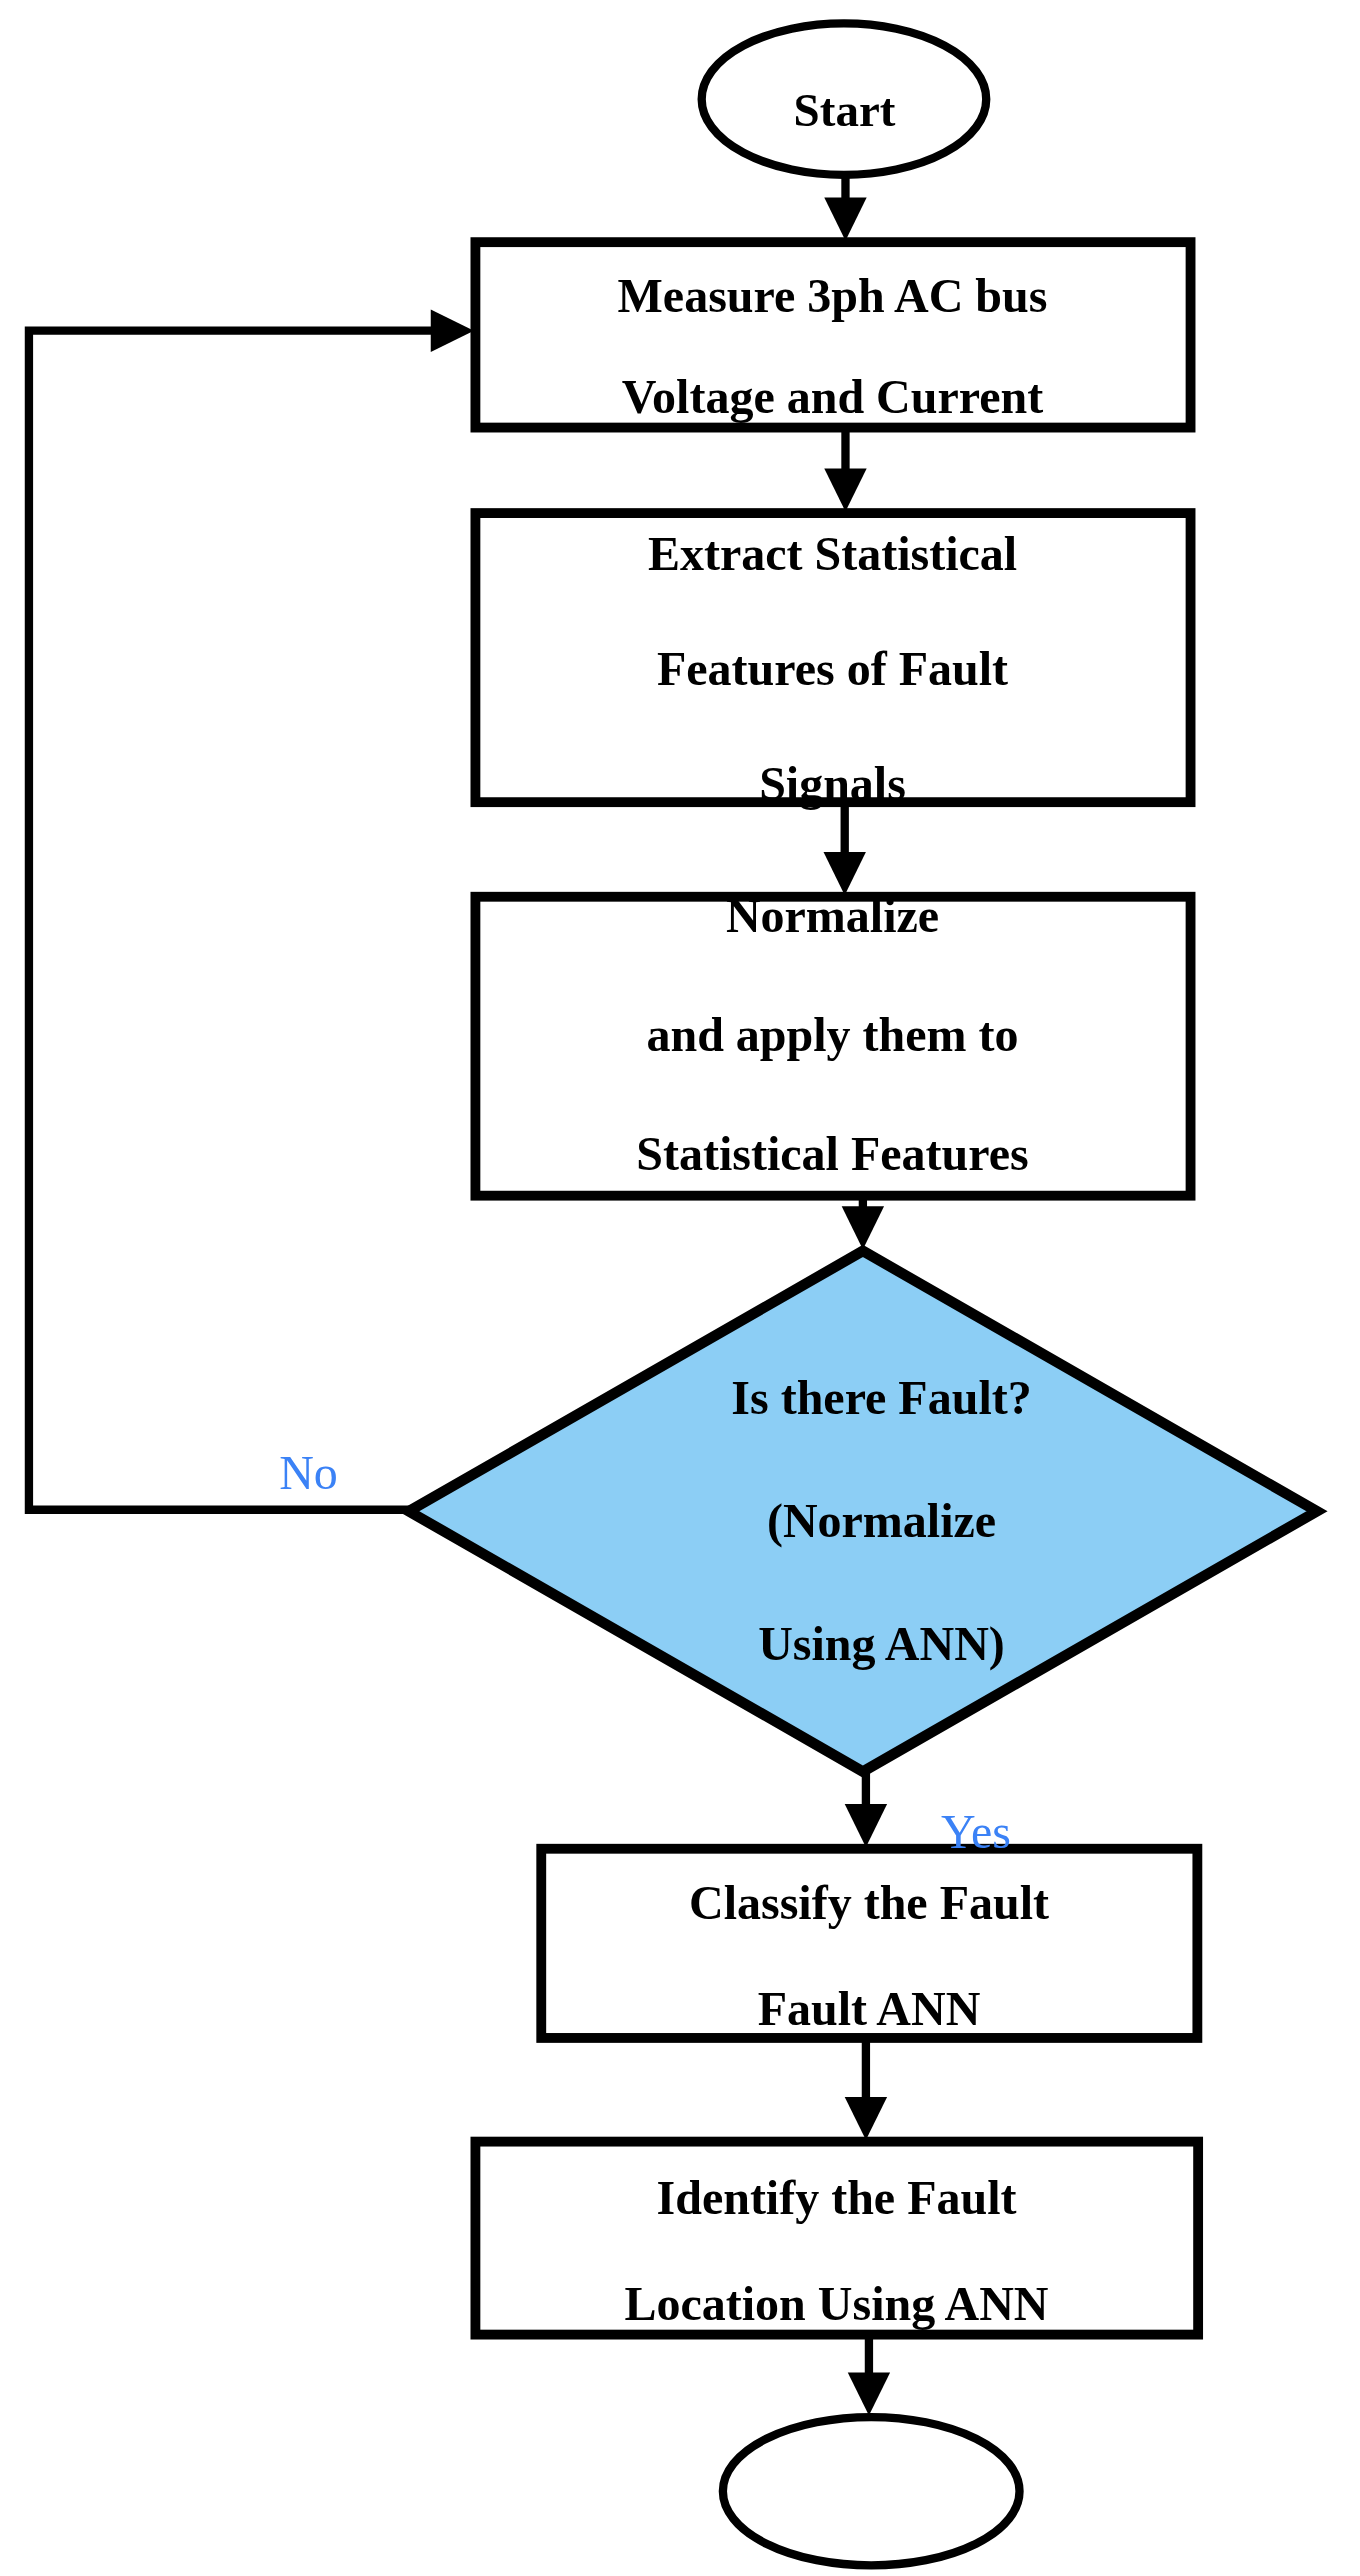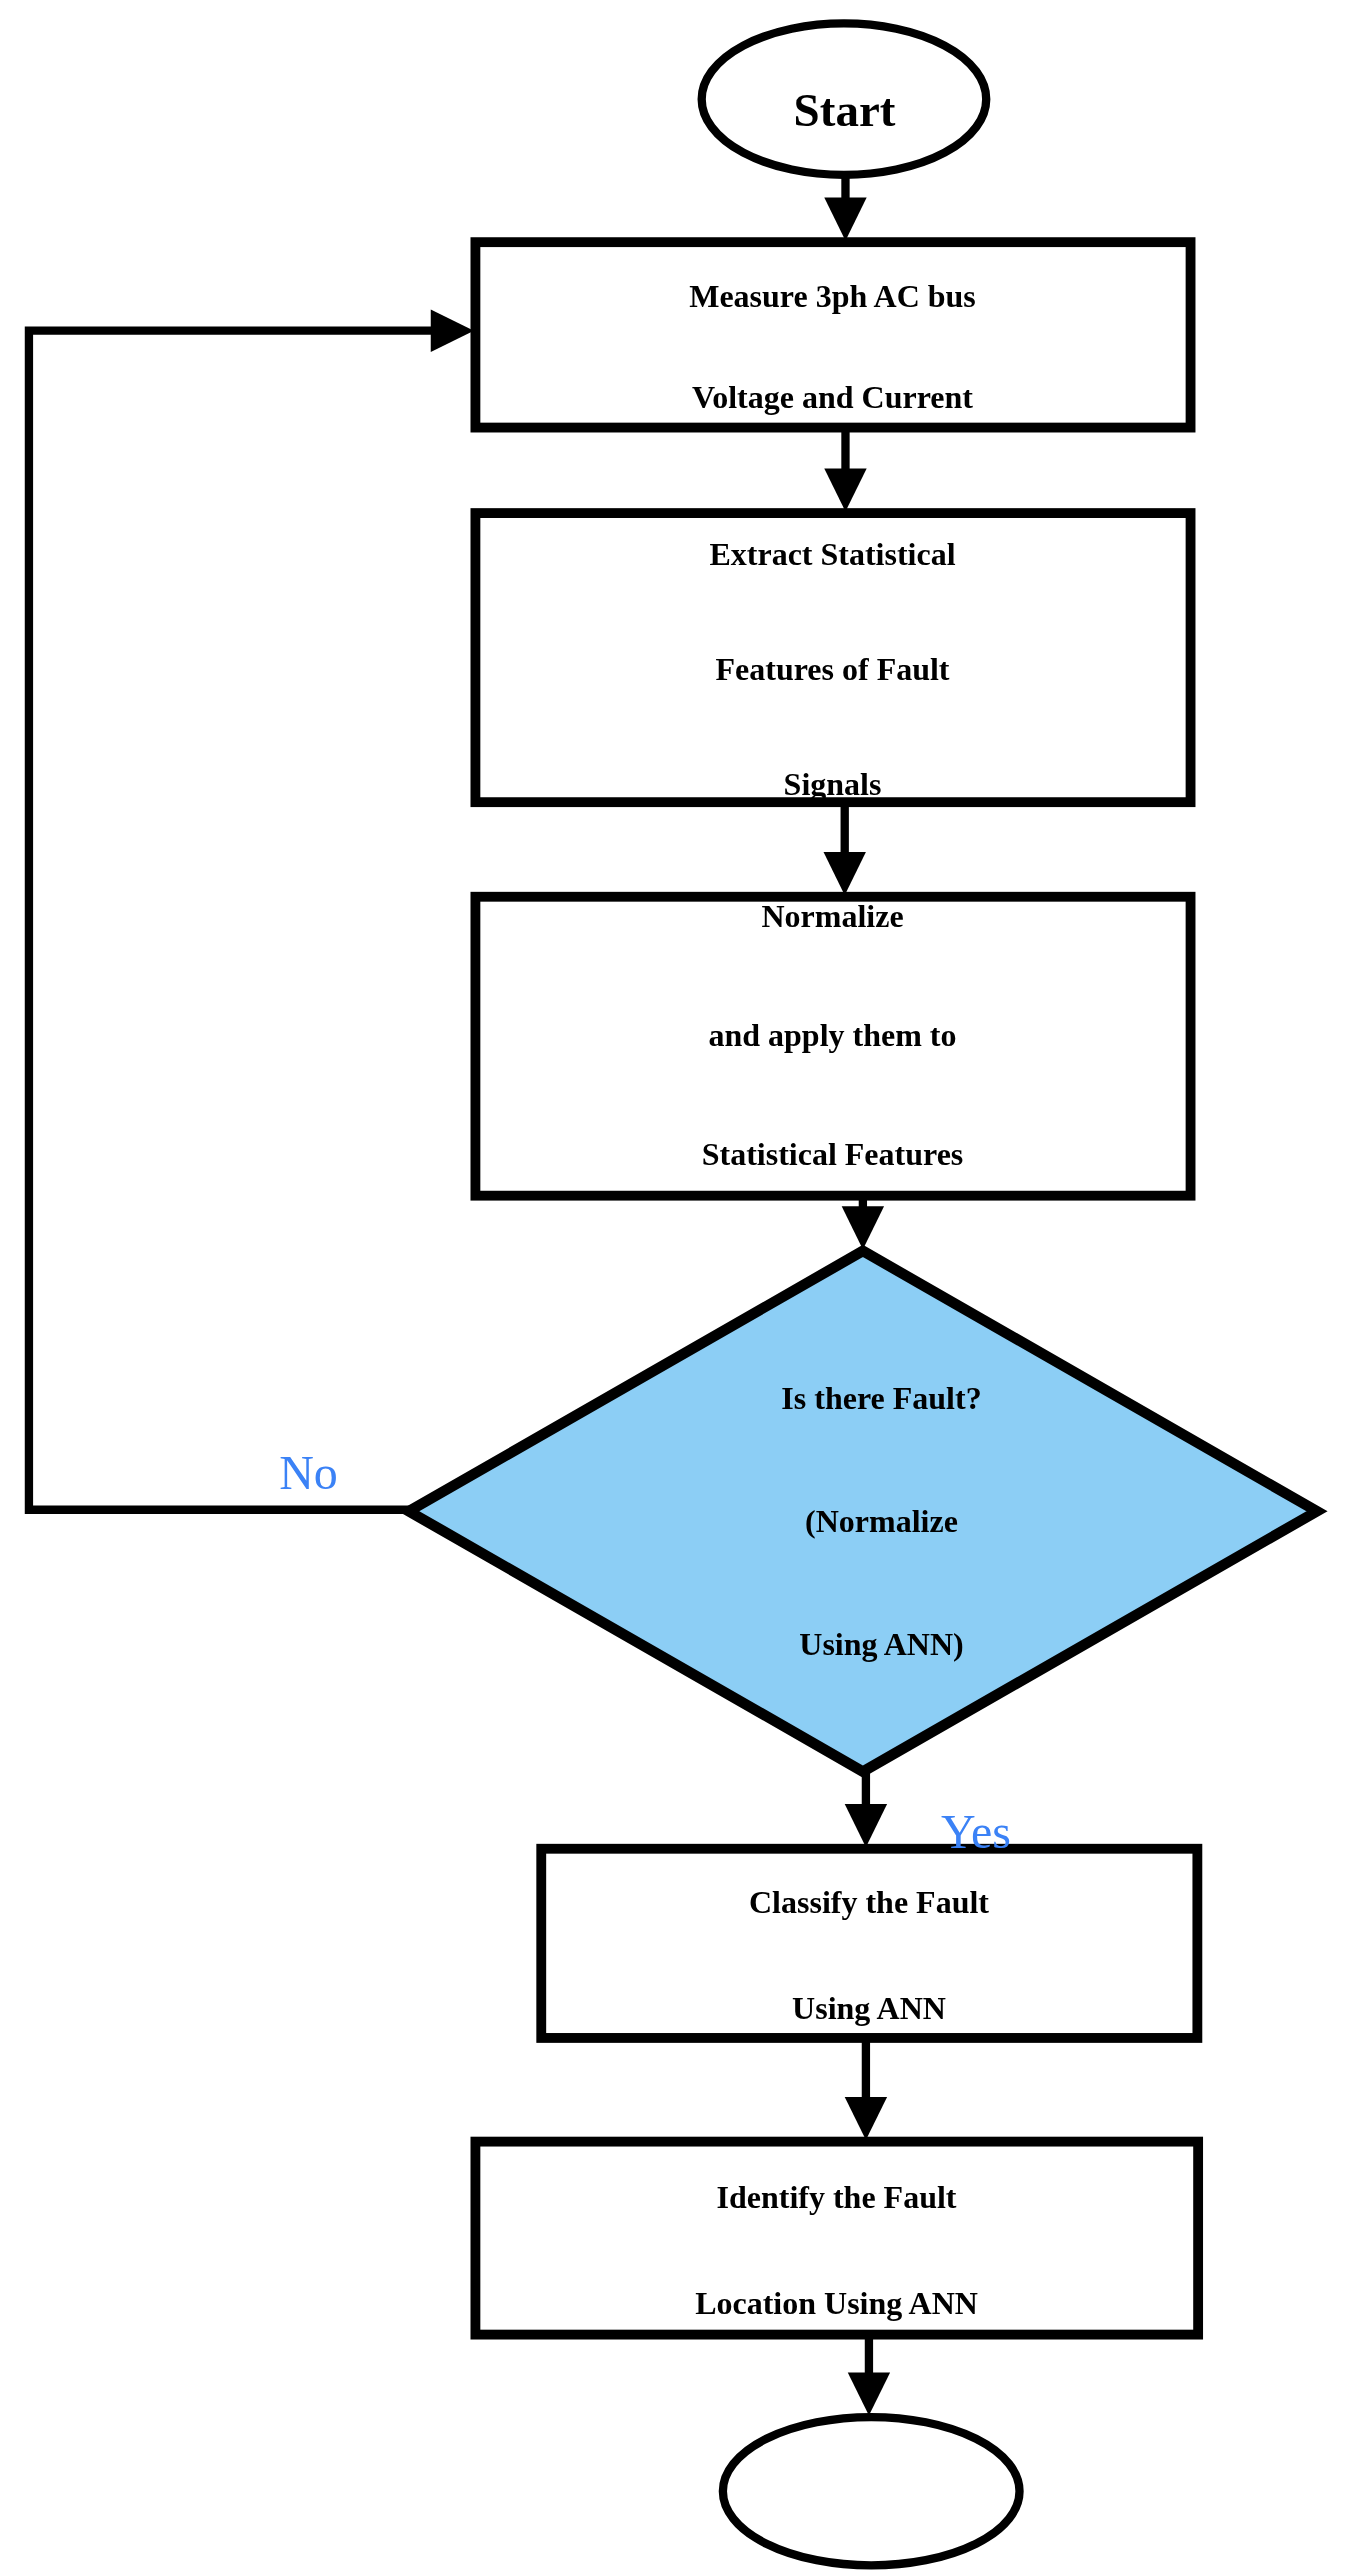--- a/index.html
+++ b/index.html
@@ -26,21 +26,21 @@
   .lbl{
     position:absolute;
     display:flex;
     align-items:center;
     justify-content:center;
     font-weight:400;
     color:#3b82f6;
     white-space:nowrap;
   }
   .fs-term{font-size:47px;line-height:1;}
-  .fs-box{font-size:32px;}
+  .fs-box{font-size:48px;}
   .fs-branch{font-size:48px;line-height:1;}
 </style>
 </head>
 <body>
 
 <div class="canvas">
 
   <svg width="1361" height="2576" viewBox="0 0 1798 3404">
 
     <line x1="1117" y1="228" x2="1117" y2="266" stroke="#000" stroke-width="11"></line>
@@ -106,21 +106,21 @@
   </div>
 
   <div class="node-text fs-box" style="left:503px;top:1358px;width:757px;height:303px;line-height:100px;">
     <span class="tl">Is there Fault?</span>
     <span class="tl">(Normalize</span>
     <span class="tl">Using ANN)</span>
   </div>
 
   <div class="node-text fs-box" style="left:541px;top:1849px;width:656px;height:189px;line-height:83px;text-align:right;">
     <span class="tl">Classify the Fault</span>
-    <span class="tl">Using ANN</span>
+    <span class="tl">Fault ANN</span>
   </div>
 
   <div class="node-text fs-box" style="left:475px;top:2142px;width:723px;height:193px;line-height:83px;">
     <span class="tl">Identify the Fault</span>
     <span class="tl">Location Using ANN</span>
   </div>
 
 
   <div class="lbl fs-branch" style="left:227px;top:1436px;width:163px;height:73px;">No</div>
 

